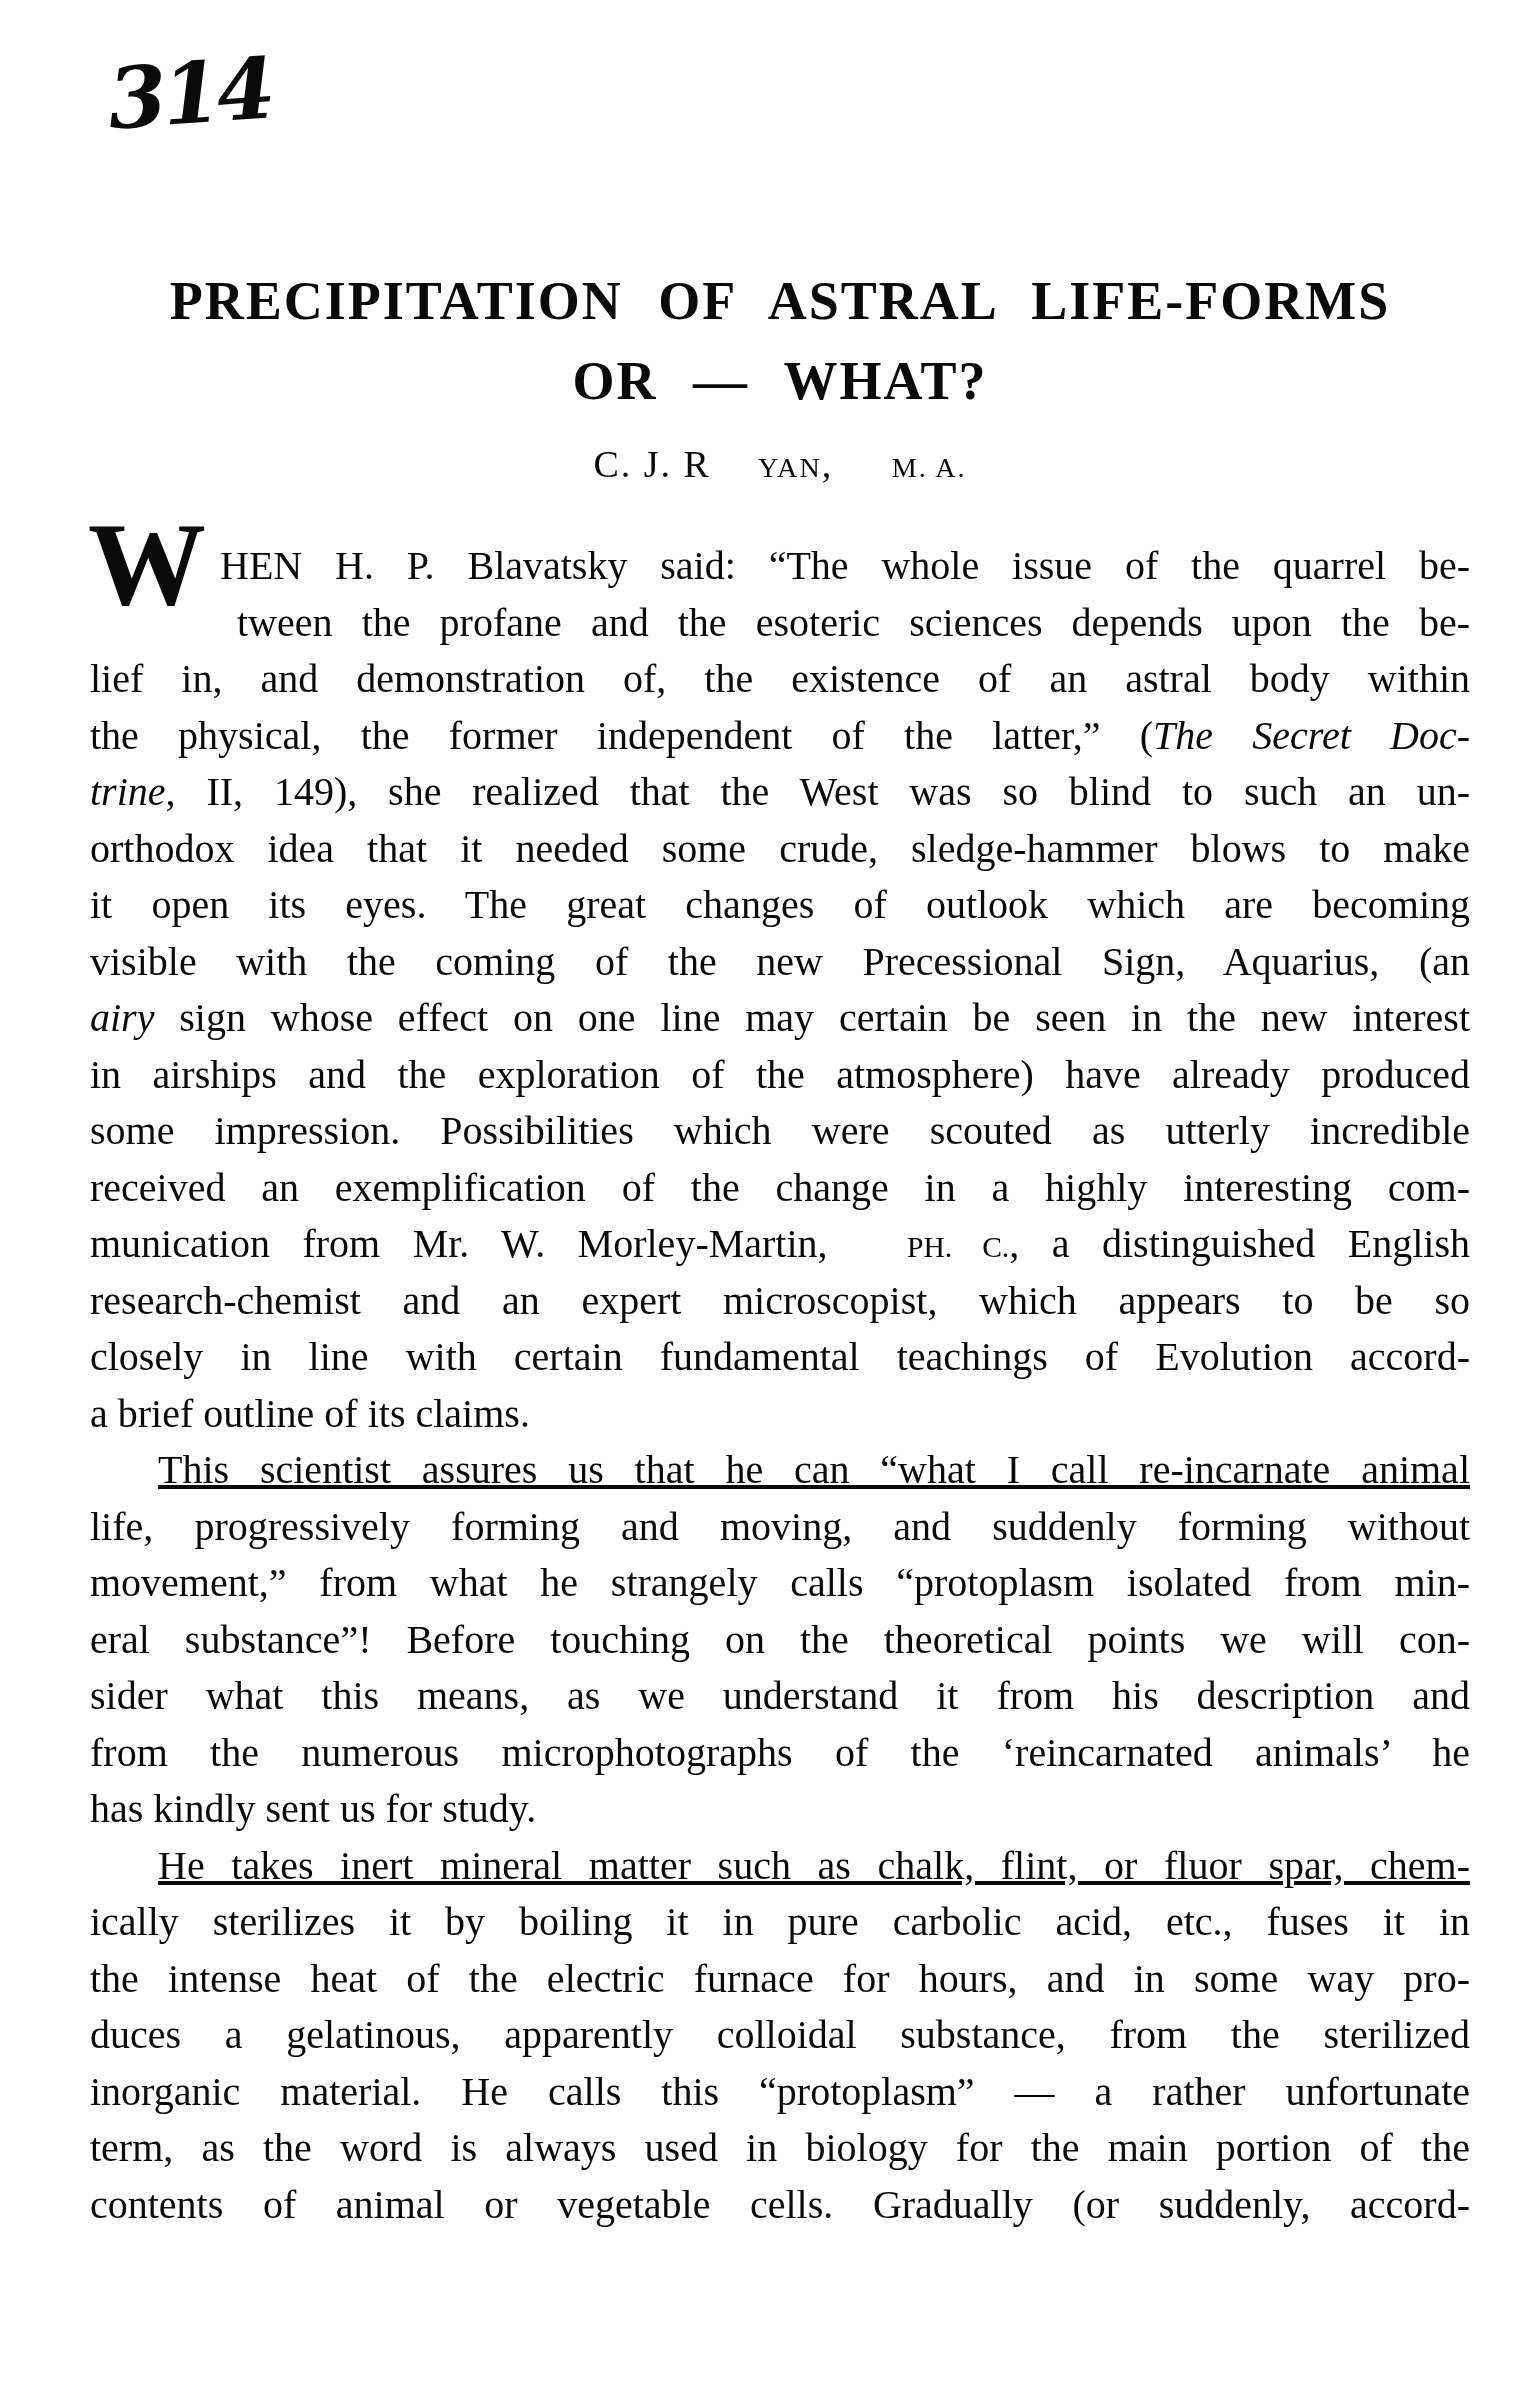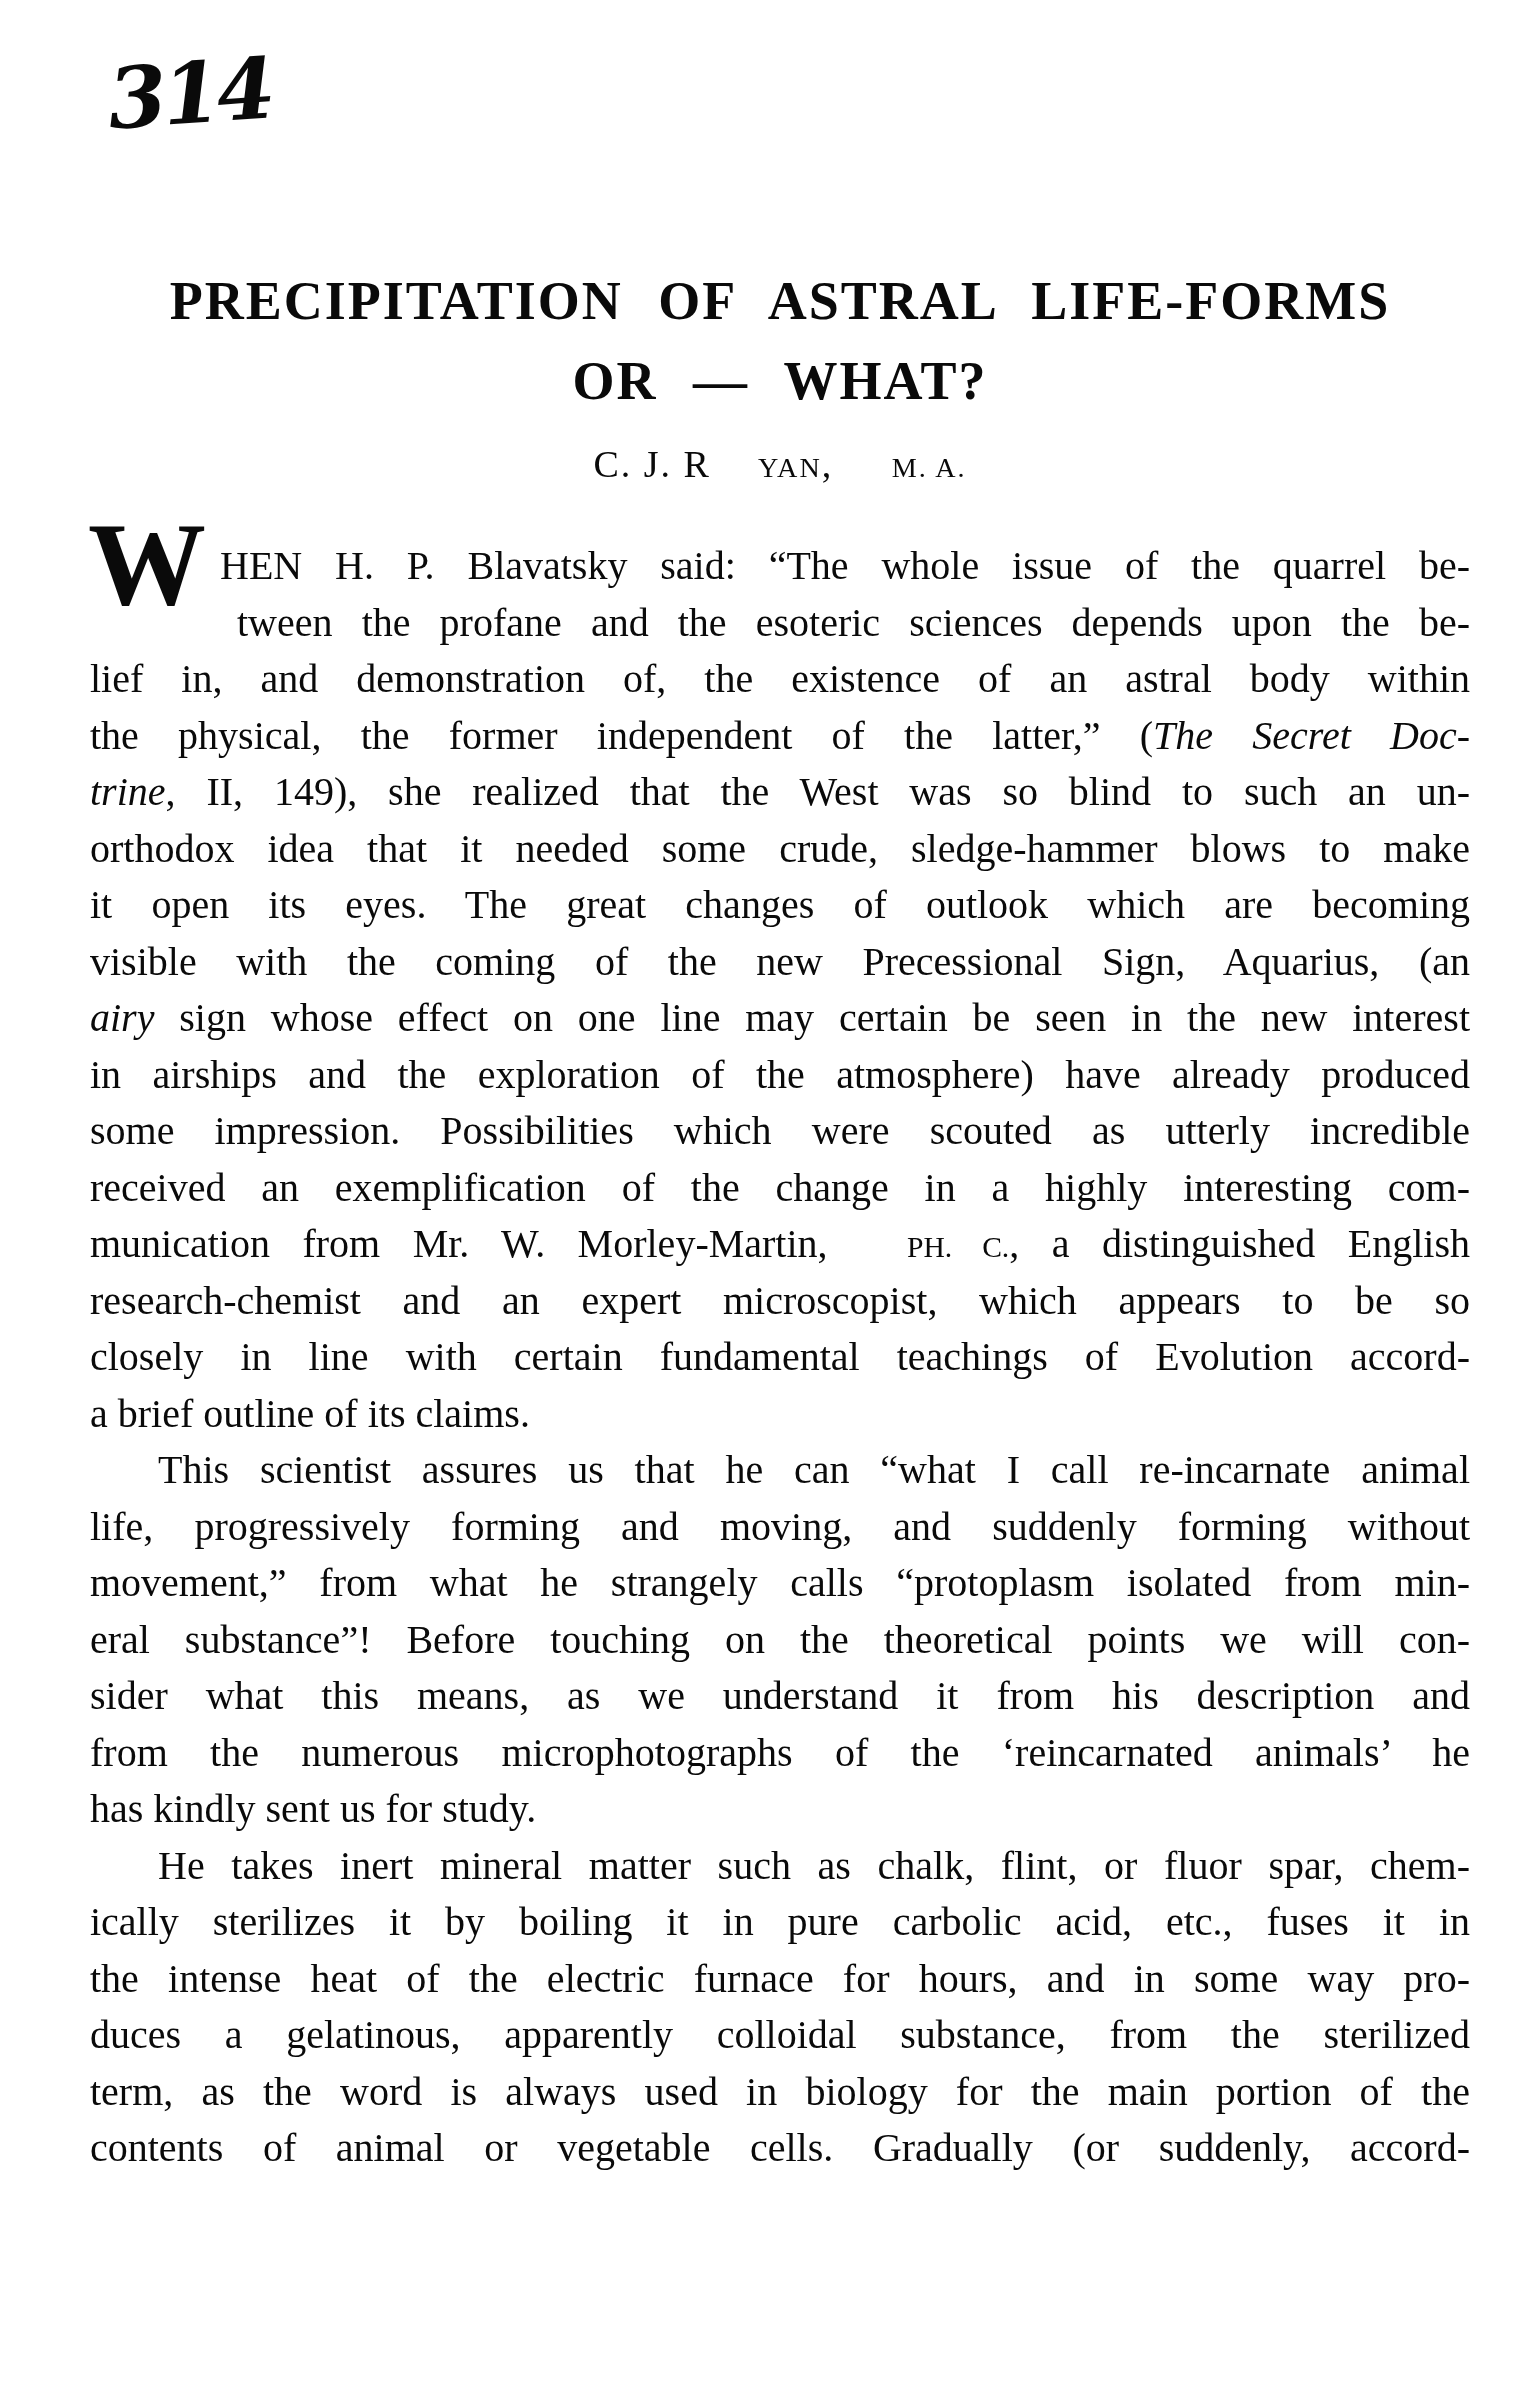--- a/index.html
+++ b/index.html
@@ -71,21 +71,21 @@
   }
   .line {
     text-align: justify;
     height: 56.5px;
     overflow: visible;
   }
   .line.j {
     text-align-last: justify;
     -moz-text-align-last: justify;
   }
-  .line.ind { text-indent: 68px; }
+  .line.ind { text-indent: 68px; text-decoration: underline; }
   .line.dc1 { padding-left: 130px; }
   .line.dc2 { padding-left: 147px; }
   .i { font-style: italic; }
 </style>
 </head>
 <body>
 
 <div id="page">
   <div class="page-number">314</div>
 
@@ -119,16 +119,17 @@
       <div class="line j"><span>life, progressively forming and moving, and suddenly forming without</span></div>
       <div class="line j"><span>movement,” from what he strangely calls “protoplasm isolated from min-</span></div>
       <div class="line j"><span>eral substance”!  Before touching on the theoretical points we will con-</span></div>
       <div class="line j"><span>sider what this means, as we understand it from his description and</span></div>
       <div class="line j"><span>from the numerous microphotographs of the ‘reincarnated animals’ he</span></div>
       <div class="line"><span>has kindly sent us for study.</span></div>
       <div class="line j ind"><span>He takes inert mineral matter such as chalk, flint, or fluor spar, chem-</span></div>
       <div class="line j"><span>ically sterilizes it by boiling it in pure carbolic acid, etc., fuses it in</span></div>
       <div class="line j"><span>the intense heat of the electric furnace for hours, and in some way pro-</span></div>
       <div class="line j"><span>duces a gelatinous, apparently colloidal substance, from the sterilized</span></div>
+      <div class="line j"><span>inorganic material.  He calls this “protoplasm” — a rather unfortunate</span></div>
       <div class="line j"><span>term, as the word is always used in biology for the main portion of the</span></div>
       <div class="line j"><span>contents of animal or vegetable cells.  Gradually (or suddenly, accord-</span></div>
     </div>
 </div>
 
 </body></html>

